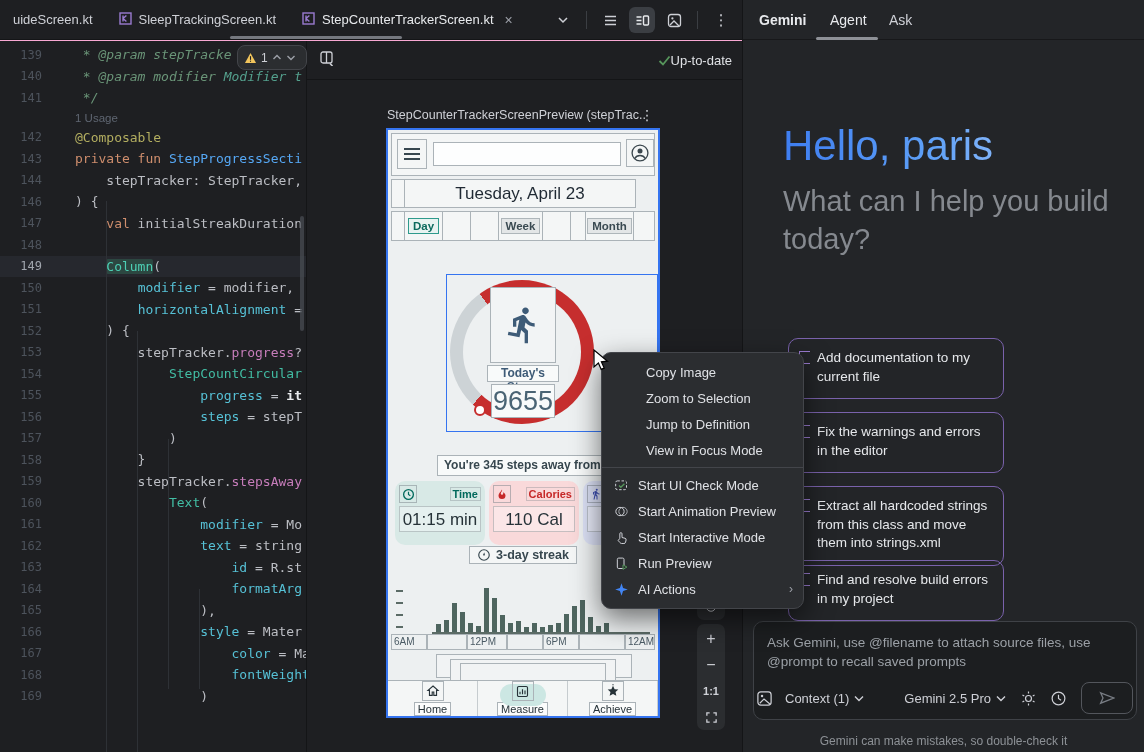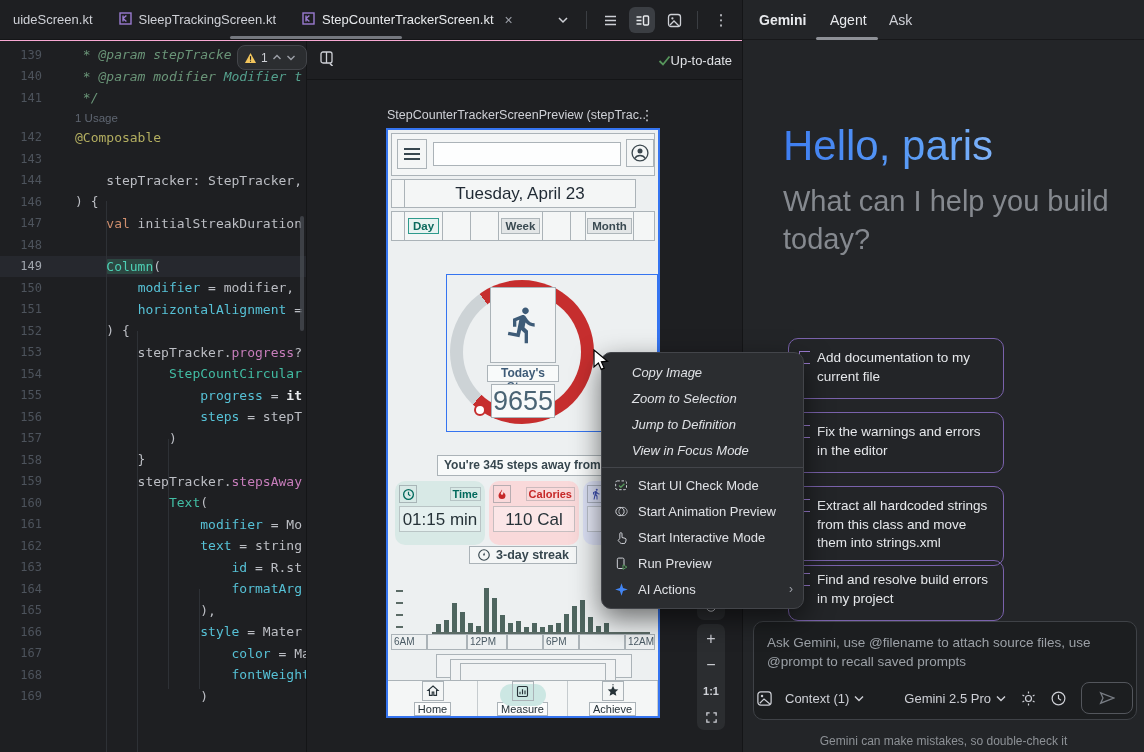--- a/index.html
+++ b/index.html
@@ -94,21 +94,21 @@
   .nav-lb { font-size:11px; color:#263238; border:1px solid #ABB3B8; padding:0 3px; background:#FBFCFC; }
   .zoomctl { position:absolute; background:#2B2D30; border-radius:7px; color:#CED0D6; text-align:center; }
   .zbtn { height:26px; display:flex; align-items:center; justify-content:center; font-size:16px; }
   .zratio { font-size:11px; font-weight:bold; }
 
   
   .menu { position:absolute; left:601px; top:352px; width:203px; background:#2B2D30; border:1px solid #43454A;
     border-radius:10px; box-shadow:0 10px 28px rgba(0,0,0,.55); padding:6px 0; z-index:40; }
   .menu-item { height:26px; display:flex; align-items:center; color:#DFE1E5; font-size:13px; padding:0 10px; gap:8px; }
   .menu-item .sp { width:18px; flex:none; display:flex; align-items:center; justify-content:center; }
-  .menu-item.noicon { padding-left:30px;font-style:italic; }
+  .menu-item.noicon { padding-left:44px; }
   .menu-div { height:1px; background:#43454A; margin:4px 0; }
   .submenu-arrow { margin-left:auto; color:#9DA0A8; font-size:12px; }
   .cursor { position:absolute; left:591px; top:349px; z-index:60; }
 
   
   .gemini { position:absolute; left:742px; top:0; width:402px; height:752px; background:#232528; border-left:1px solid #141517; }
   .g-head { position:absolute; left:0; top:0; width:100%; height:40px; border-bottom:1px solid #17181A; }
   .g-title { position:absolute; left:16px; top:12px; font-weight:bold; font-size:14px; color:#E8EAED; }
   .g-tab { position:absolute; top:12px; font-size:14px; color:#CED0D6; }
   .g-underline { position:absolute; left:73px; top:37px; width:62px; height:3px; background:#8E9197; border-radius:2px; }
@@ -187,21 +187,21 @@
 
   <div class="editor">
     <div class="code-wrap" id="code-area">
         <div class="code-line"><span class="gut">139</span><span class="src" style="white-space: pre;"><span class="t-com"> * @param stepTracke</span></span></div>
         <div class="code-line"><span class="gut">140</span><span class="src" style="white-space: pre;"><span class="t-com"> * @param modifier </span><span class="t-link">Modifier t</span></span></div>
         <div class="code-line"><span class="gut">141</span><span class="src" style="white-space: pre;"><span class="t-com"> */</span></span></div>
         <div class="inlay-line">
           <span class="inlay">1 Usage</span>
         </div>
         <div class="code-line"><span class="gut">142</span><span class="src" style="white-space: pre;"><span class="t-ann">@Composable</span></span></div>
-        <div class="code-line"><span class="gut">143</span></div>
+        <div class="code-line"><span class="gut">143</span><span class="src" style="white-space: pre;"><span class="t-kw">private fun </span><span class="t-fn">StepProgressSecti</span></span></div>
         <div class="code-line"><span class="gut">144</span><span class="src" style="white-space: pre;"><span class="t-plain">    stepTracker: StepTracker,</span></span></div>
         <div class="code-line"><span class="gut">146</span><span class="src" style="white-space: pre;"><span class="t-plain">) {</span></span></div>
         <div class="code-line"><span class="gut">147</span><span class="src" style="white-space: pre;"><span class="t-plain">    </span><span class="t-kw">val</span><span class="t-plain"> initialStreakDuration</span></span></div>
         <div class="code-line"><span class="gut">148</span><span class="src" style="white-space: pre;"></span></div>
         <div class="code-line current"><span class="gut">149</span><span class="src" style="white-space: pre;"><span class="t-plain">    </span><span class="t-tealhl">Column</span><span class="t-plain">(</span></span></div>
         <div class="code-line"><span class="gut">150</span><span class="src" style="white-space: pre;"><span class="t-plain">        </span><span class="t-arg">modifier</span><span class="t-plain"> = modifier,</span></span></div>
         <div class="code-line"><span class="gut">151</span><span class="src" style="white-space: pre;"><span class="t-plain">        </span><span class="t-arg">horizontalAlignment</span><span class="t-plain"> =</span></span></div>
         <div class="code-line"><span class="gut">152</span><span class="src" style="white-space: pre;"><span class="t-plain">    ) {</span></span></div>
         <div class="code-line"><span class="gut">153</span><span class="src" style="white-space: pre;"><span class="t-plain">        stepTracker.</span><span class="t-prop">progress</span><span class="t-plain">?</span></span></div>
         <div class="code-line"><span class="gut">154</span><span class="src" style="white-space: pre;"><span class="t-plain">            </span><span class="t-teal">StepCountCircular</span></span></div>

